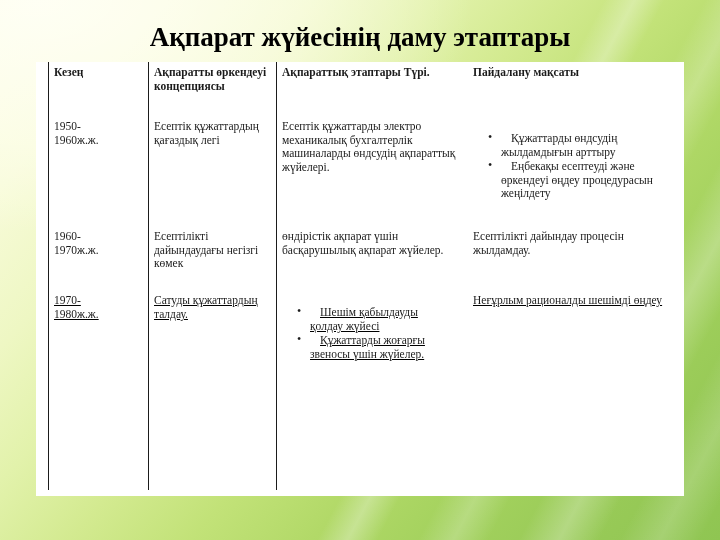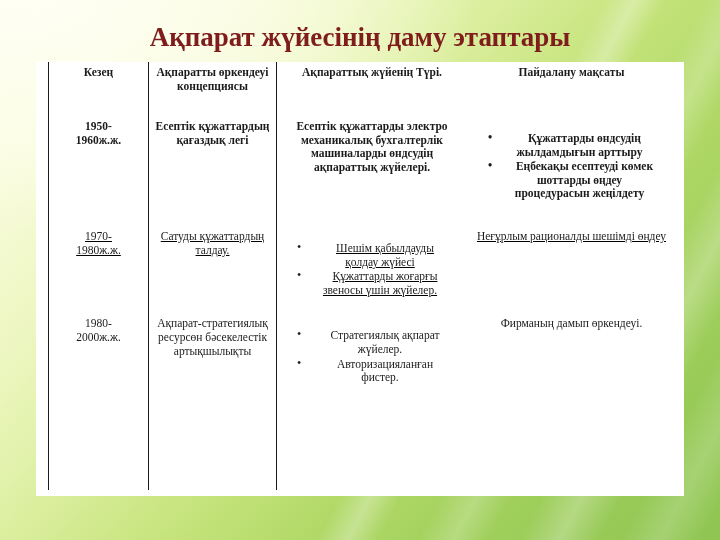--- a/index.html
+++ b/index.html
@@ -57,21 +57,21 @@
   }
 
   
   #title {
     position: absolute;
     left: 0; top: 21px;
     width: 720px;
     text-align: center;
     font-size: 27px;
     font-weight: bold;
-    color: #7f1d1d;
+    color: #000000;
     letter-spacing: 0px;
     line-height: 32px;
     white-space: nowrap;
   }
 
   
   #panel {
     position: absolute;
     left: 36px;
     top: 62px;
@@ -89,21 +89,21 @@
     border-collapse: collapse;
     table-layout: fixed;
   }
   #info-table td, #info-table th {
     vertical-align: top;
     padding: 4px 5px 4px 6px;
     font-size: 11.5px;
     line-height: 13.6px;
     color: #1b1b1b;
     border: 0;
-    text-align: center;
+    text-align: left;
   }
 
   
   .col-period  { width: 100px; }
   .col-concept { width: 128px; }
   .col-type    { width: 191px; }
   .col-goal    { width: 208px; }
 
   
   thead th {
@@ -186,68 +186,63 @@
       <colgroup>
         <col class="col-period">
         <col class="col-concept">
         <col class="col-type">
         <col class="col-goal">
       </colgroup>
       <thead>
         <tr>
           <th class="h-period">Кезең</th>
           <th class="h-concept">Ақпаратты өркендеуі концепциясы</th>
-          <th class="h-type">Ақпараттық жүйенің Түрі.</th>
+          <th class="h-type">Ақпараттық этаптары Түрі.</th>
           <th class="h-goal">Пайдалану мақсаты</th>
         </tr>
       </thead>
       <tbody>
 
-        <tr style="height:110px;font-weight:bold;">
+        <tr style="height:110px;">
           <td>
             <span class="period-line">1950-</span>
             <span class="period-line">1960ж.ж.</span>
           </td>
           <td>Есептік құжаттардың қағаздық легі</td>
           <td>Есептік құжаттарды электро механикалық бухгалтерлік машиналарды өндсудің ақпараттық жүйелері.</td>
           <td>
             <ul class="bullets">
               <li>Құжаттарды өндсудің жылдамдығын арттыру</li>
-              <li>Еңбекақы есептеуді көмек шоттарды өңдеу процедурасын жеңілдету</li>
+              <li>Еңбекақы есептеуді және өркендеуі өңдеу процедурасын жеңілдету</li>
             </ul>
           </td>
         </tr>
 
+        <tr style="height:64px;">
+          <td>
+            <span class="period-line">1960-</span>
+            <span class="period-line">1970ж.ж.</span>
+          </td>
+          <td>Есептілікті дайындаудағы негізгі көмек</td>
+          <td>өндірістік ақпарат үшін басқарушылық ақпарат жүйелер.</td>
+          <td>Есептілікті дайындау процесін жылдамдау.</td>
+        </tr>
 
         <tr style="height:84px;text-decoration:underline;">
           <td>
             <span class="period-line">1970-</span>
             <span class="period-line">1980ж.ж.</span>
           </td>
           <td>Сатуды құжаттардың талдау.</td>
           <td>
             <ul class="bullets">
               <li>Шешім қабылдауды қолдау жүйесі</li>
               <li>Құжаттарды жоғарғы звеносы үшін жүйелер.</li>
             </ul>
           </td>
           <td>Неғұрлым рационалды шешімді өңдеу</td>
         </tr>
 
-        <tr class="last-row" style="height:112px;">
-          <td>
-            <span class="period-line">1980-</span>
-            <span class="period-line">2000ж.ж.</span>
-          </td>
-          <td class="cell-center">Ақпарат-стратегиялық ресурсөн бәсекелестік артықшылықты</td>
-          <td>
-            <ul class="bullets">
-              <li>Стратегиялық ақпарат жүйелер.</li>
-              <li>Авторизацияланған фистер.</li>
-            </ul>
-          </td>
-          <td>Фирманың дамып өркендеуі.</td>
-        </tr>
 
       </tbody>
     </table>
   </div>
 </div>
 
 </body></html>

